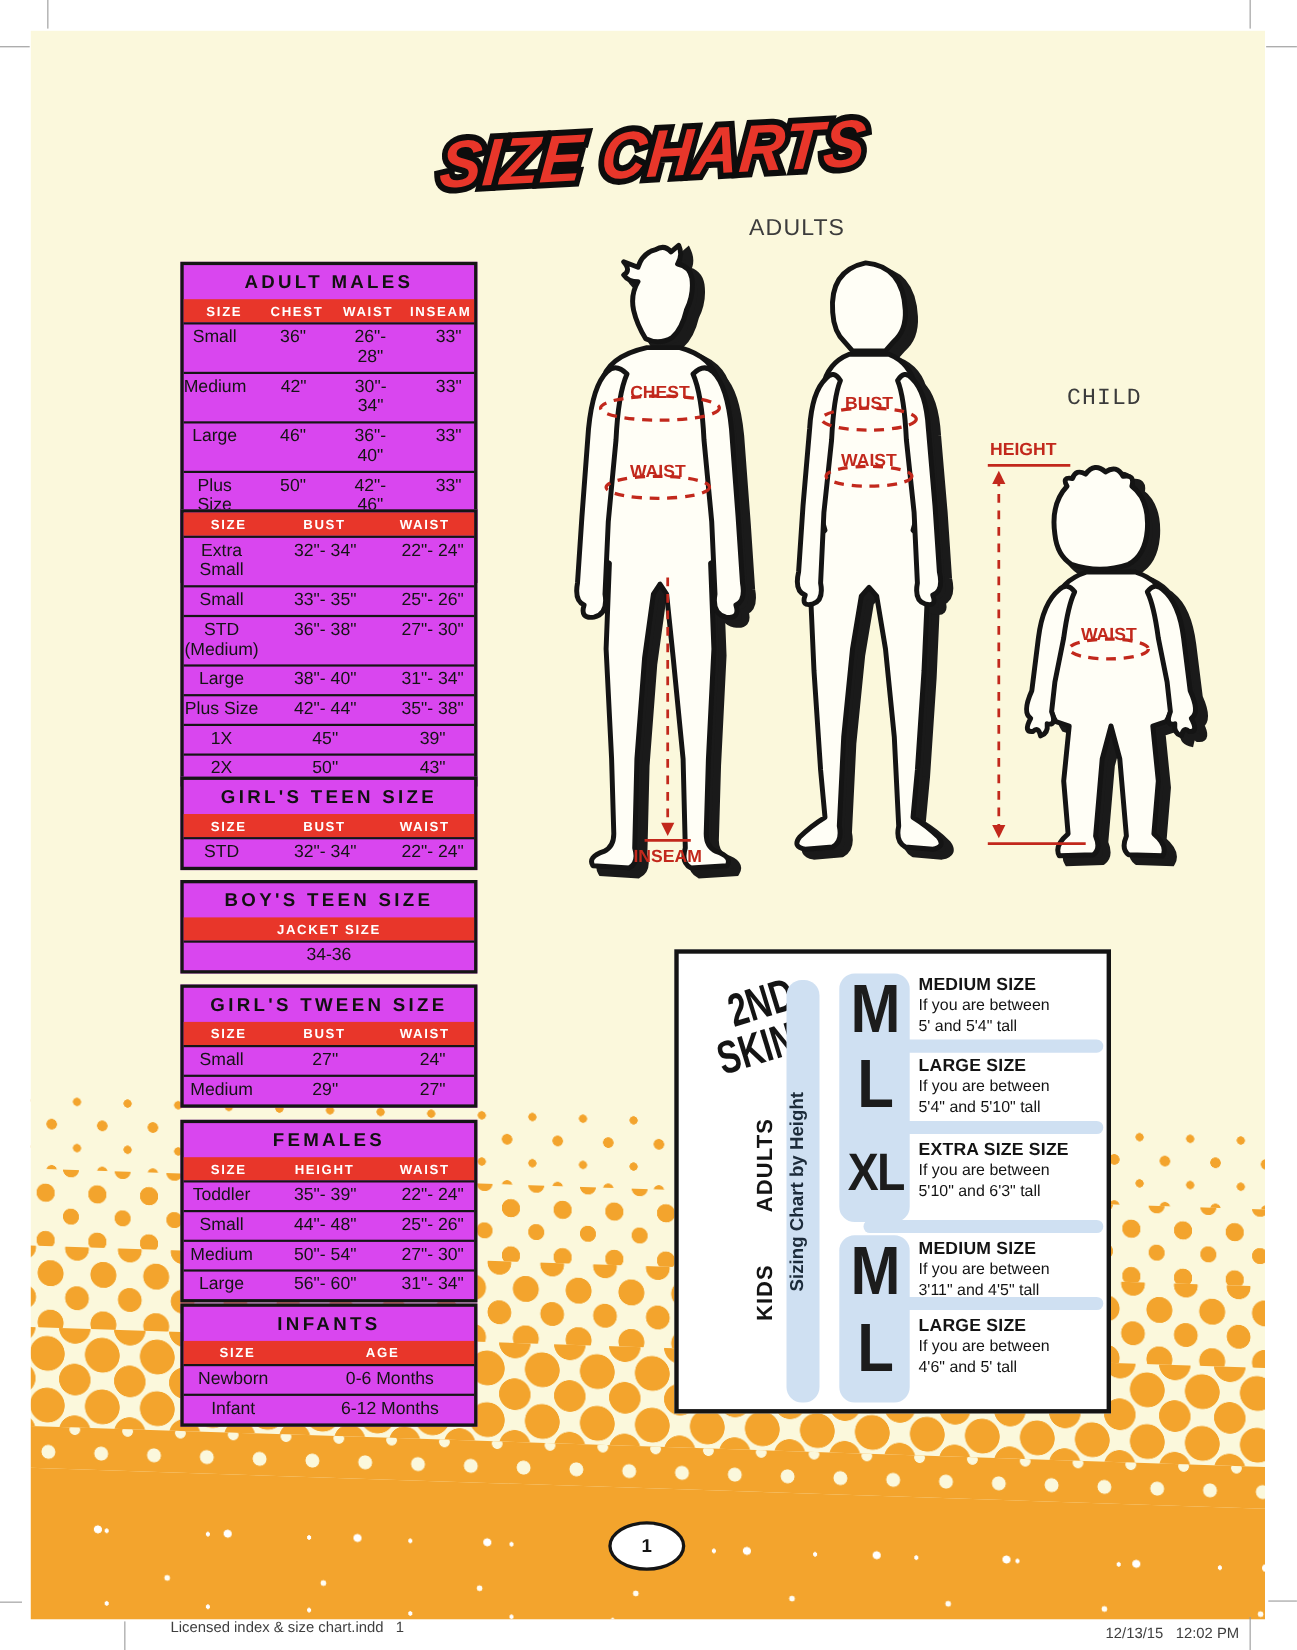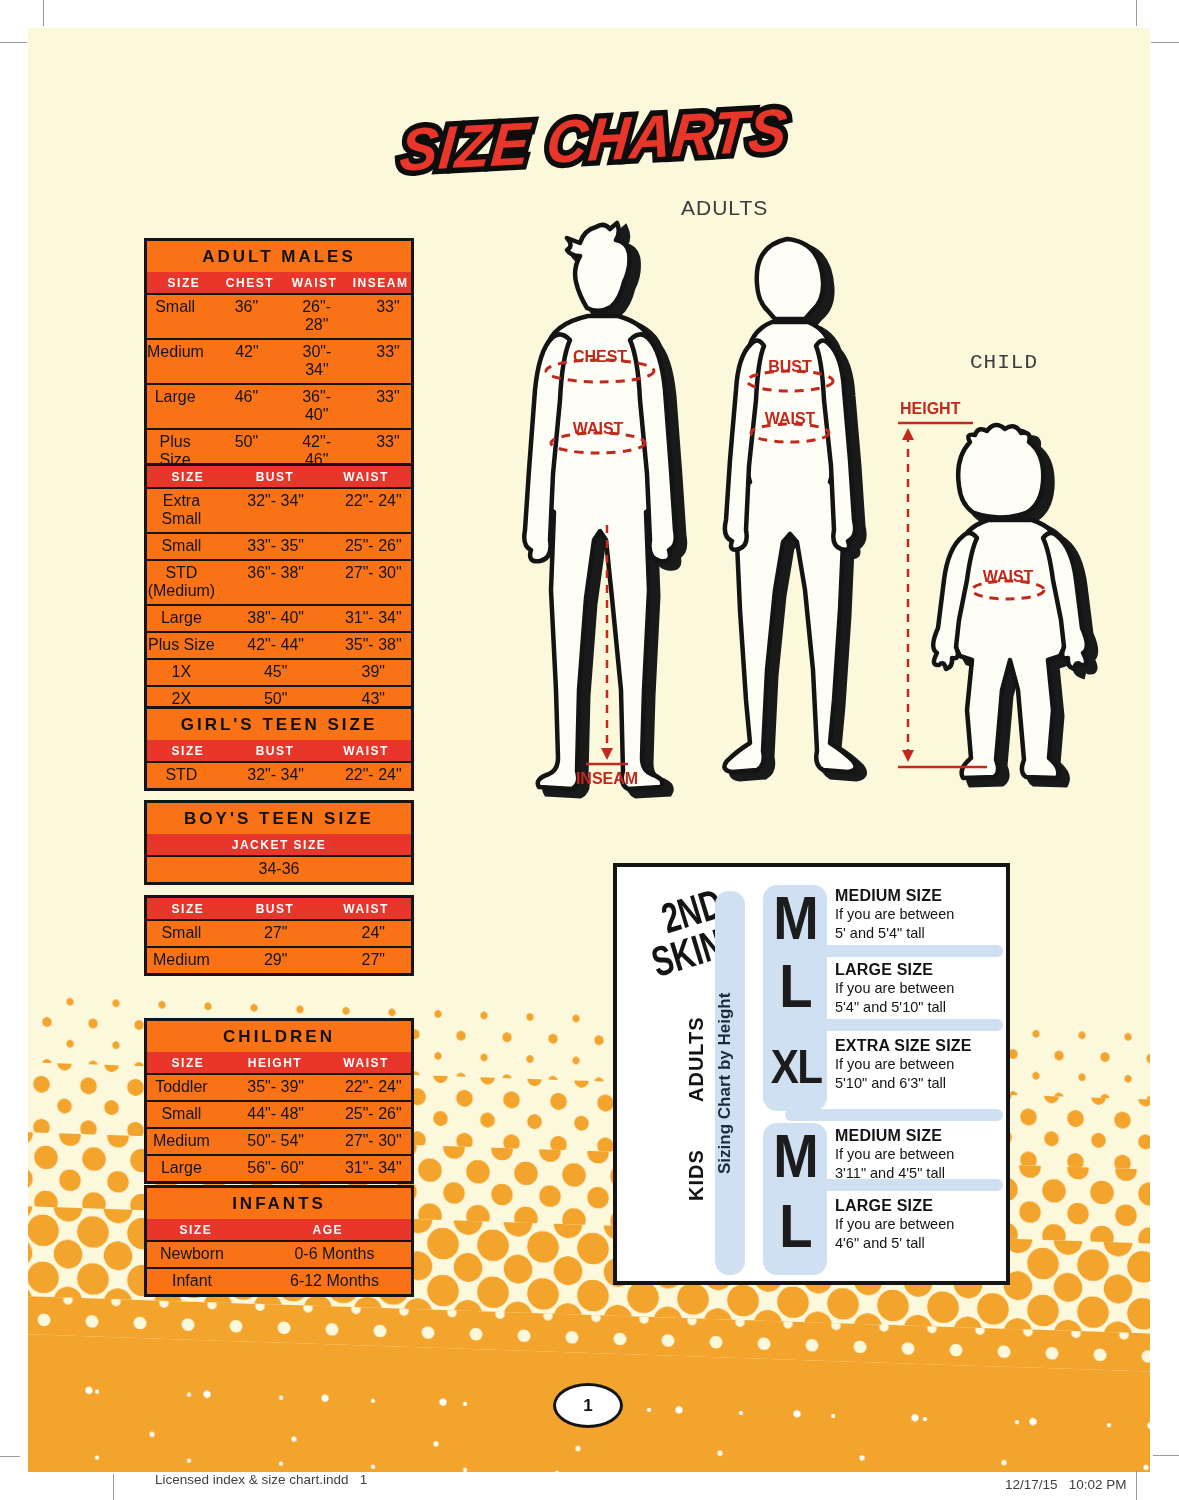--- a/index.html
+++ b/index.html
@@ -23,21 +23,21 @@
      radial-gradient(circle,#ffffff 1.8px,transparent 2.2px);
      background-size:118px 88px,142px 104px,92px 66px;
      background-position:12px 10px,63px 44px,33px 22px;}
   
   #title-svg{position:absolute;left:392px;top:84px;}
   #title-svg text{font-family:"Liberation Sans",sans-serif;font-weight:bold;font-style:italic;
      fill:#e8362a;stroke:#0d0d0d;stroke-width:11px;paint-order:stroke;letter-spacing:1px;}
   
   .fig-heading{position:absolute;color:#3c3c3c;font-size:21px;letter-spacing:1px;}
   
-  .size-table{position:absolute;left:144px;width:270px;background:#f97316;border:3px solid #151515;box-sizing:border-box;}
+  .size-table{position:absolute;left:164px;width:270px;background:#d946ef;border:3px solid #151515;box-sizing:border-box;}
   .st-title{text-align:center;font-weight:bold;font-size:17px;letter-spacing:3px;color:#111;padding:6px 0 5px;}
   .st-head{background:#e8362a;color:#fff;font-weight:bold;font-size:12px;letter-spacing:1.5px;padding:4px 0 3px;}
   .row{display:flex;}
   .row > div{text-align:center;box-sizing:border-box;}
   .st-row{border-top:2px solid #151515;font-size:16px;color:#141414;padding:3px 0 4px;gap:21px;}
   .cols4 .row > div:nth-child(1){width:28%}.cols4 .row > div:nth-child(2){width:22%}
   .cols4 .row > div:nth-child(3){width:27%}.cols4 .row > div:nth-child(4){width:23%}
   .cols3 .row > div:nth-child(1){width:31%}.cols3 .row > div:nth-child(2){width:35%}
   .cols3 .row > div:nth-child(3){width:34%}
   .cols2 .row > div:nth-child(1){width:37%}.cols2 .row > div:nth-child(2){width:63%}
@@ -283,38 +283,39 @@
   <div class="size-table cols1" style="top:800px">
       <div class="st-title">BOY'S TEEN SIZE</div>
       <div class="st-head row">
         <div>JACKET SIZE</div>
       </div>
       <div class="st-row row">
         <div>34-36</div>
       </div>
     </div>
   <div class="size-table cols3" style="top:895px">
+      <div class="st-title">GIRL'S TWEEN SIZE</div>
       <div class="st-head row">
         <div>SIZE</div>
         <div>BUST</div>
         <div>WAIST</div>
       </div>
       <div class="st-row row">
         <div>Small</div>
         <div>27"</div>
         <div>24"</div>
       </div>
       <div class="st-row row">
         <div>Medium</div>
         <div>29"</div>
         <div>27"</div>
       </div>
     </div>
   <div class="size-table cols3" style="top:1018px">
-      <div class="st-title">CHILDREN</div>
+      <div class="st-title">FEMALES</div>
       <div class="st-head row">
         <div>SIZE</div>
         <div>HEIGHT</div>
         <div>WAIST</div>
       </div>
       <div class="st-row row">
         <div>Toddler</div>
         <div>35"- 39"</div>
         <div>22"- 24"</div>
       </div>
@@ -397,15 +398,15 @@
       <div class="sz-line">If you are between</div>
       <div class="sz-line">4'6" and 5' tall</div>
     </div>
   </div>
 
   <div id="page-oval">
     <span>1</span>
   </div>
 
   <div class="footer-text" style="left:155px;top:1472px">Licensed index &amp; size chart.indd   1</div>
-  <div class="footer-text" style="left:1005px;top:1477px">12/17/15   10:02 PM</div>
+  <div class="footer-text" style="left:1005px;top:1477px">12/13/15   12:02 PM</div>
 
 </div>
 
 </body></html>

